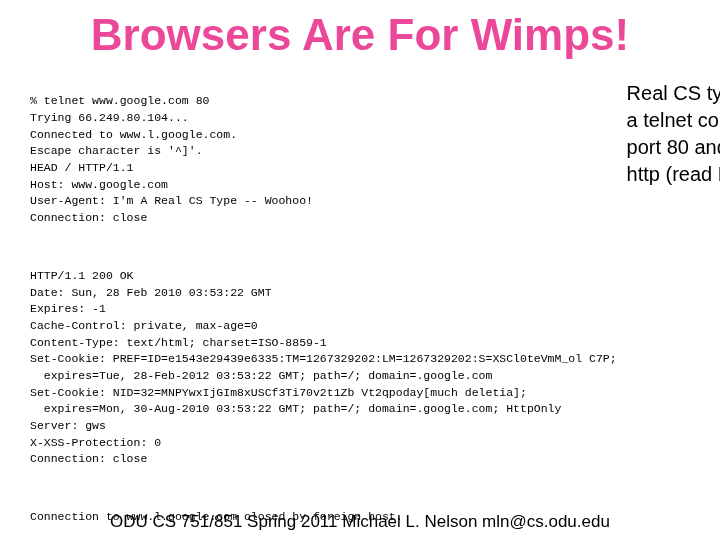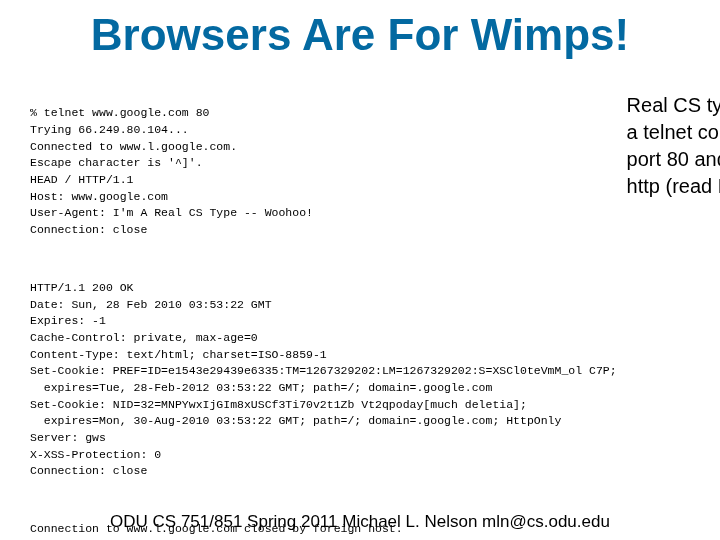--- a/index.html
+++ b/index.html
@@ -17,22 +17,21 @@
     .page {
       width: 720px;
       height: 540px;
       padding: 10px 30px 10px 30px;
       position: relative;
     }
     .title {
       font-size: 44px;
       font-weight: bold;
       text-align: center;
-      color: #0369a1;
-      margin-bottom: 12px;
+      color: #ec4899;
       font-family: Arial, Helvetica, sans-serif;
     }
     .content-area {
       display: flex;
       flex-direction: row;
       align-items: flex-start;
       gap: 10px;
     }
     .terminal-block {
       flex: 1;

